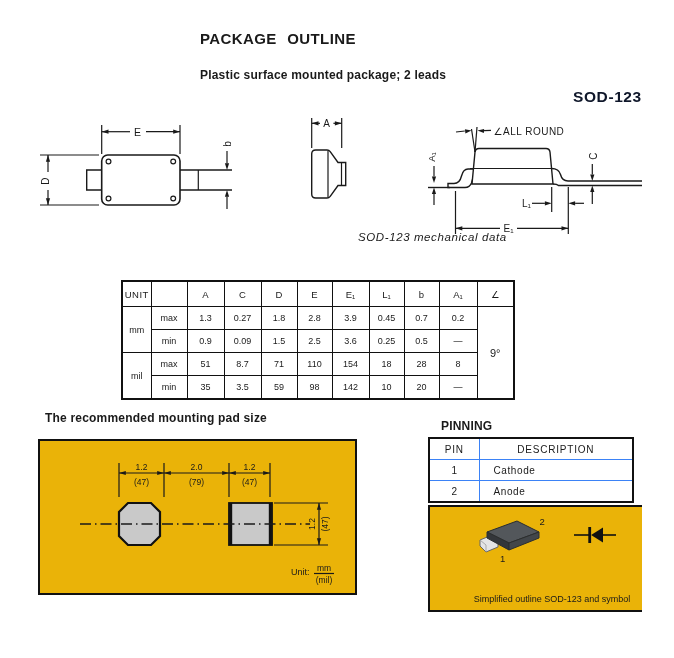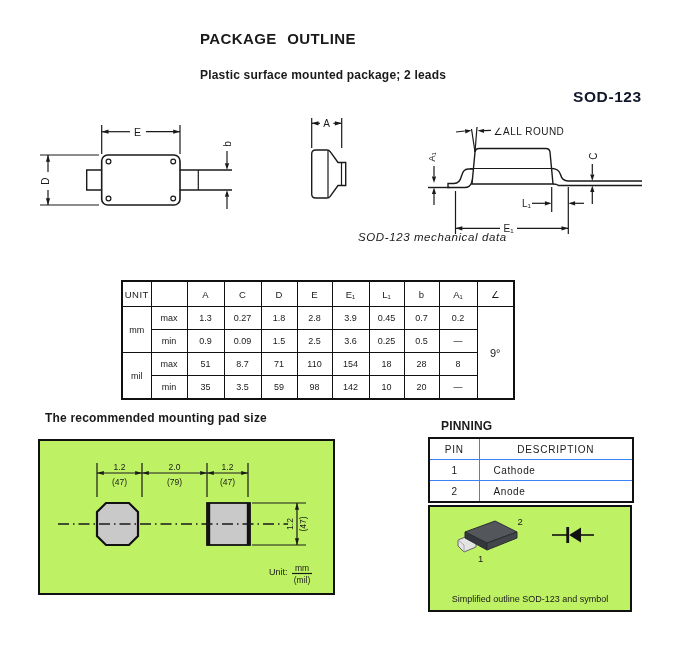--- a/index.html
+++ b/index.html
@@ -20,21 +20,21 @@
   table.mech td.unitlbl{font-size:8.5px;letter-spacing:.4px;}
   table.mech td.mm{font-size:9px;}
   table.mech td.angle-hdr{font-size:9px;}
   table.mech td.angle-val{font-size:11px;}
   
   table.pin{border-collapse:collapse;table-layout:fixed;width:204px;border:2px solid #111;}
   table.pin td{border:1px solid #3b82f6;font-size:10px;vertical-align:middle;padding:0;height:20px;}
   table.pin td.c{text-align:center;}
   table.pin td.l{text-align:left;padding-left:14px;letter-spacing:.6px;}
   table.pin tr.h td{letter-spacing:.8px;}
-  .box{border:2px solid #111;background:#bef264;}
+  .box{border:2px solid #111;background:#eab308;padding-left:22px;}
   svg{display:block;}
   svg text{font-family:"Liberation Sans","DejaVu Sans",sans-serif;fill:#1a1a1a;}
   .ln{stroke:#1a1a1a;stroke-width:1.2;fill:none;}
   .ln14{stroke:#1a1a1a;stroke-width:1.4;fill:none;}
   .ln16{stroke:#1a1a1a;stroke-width:1.6;fill:none;}
   .fillw{fill:#fff;}
   .arr{fill:#1a1a1a;stroke:none;}
 </style>
 </head>
 <body>

